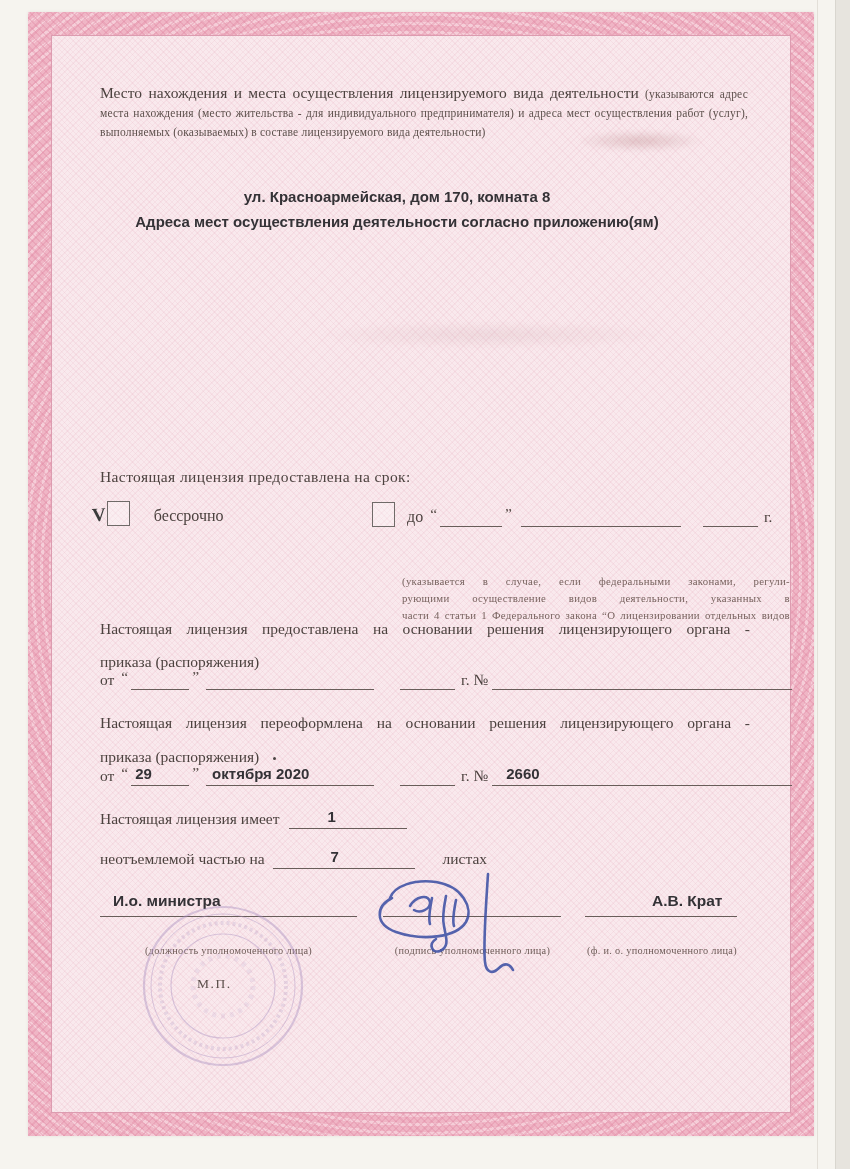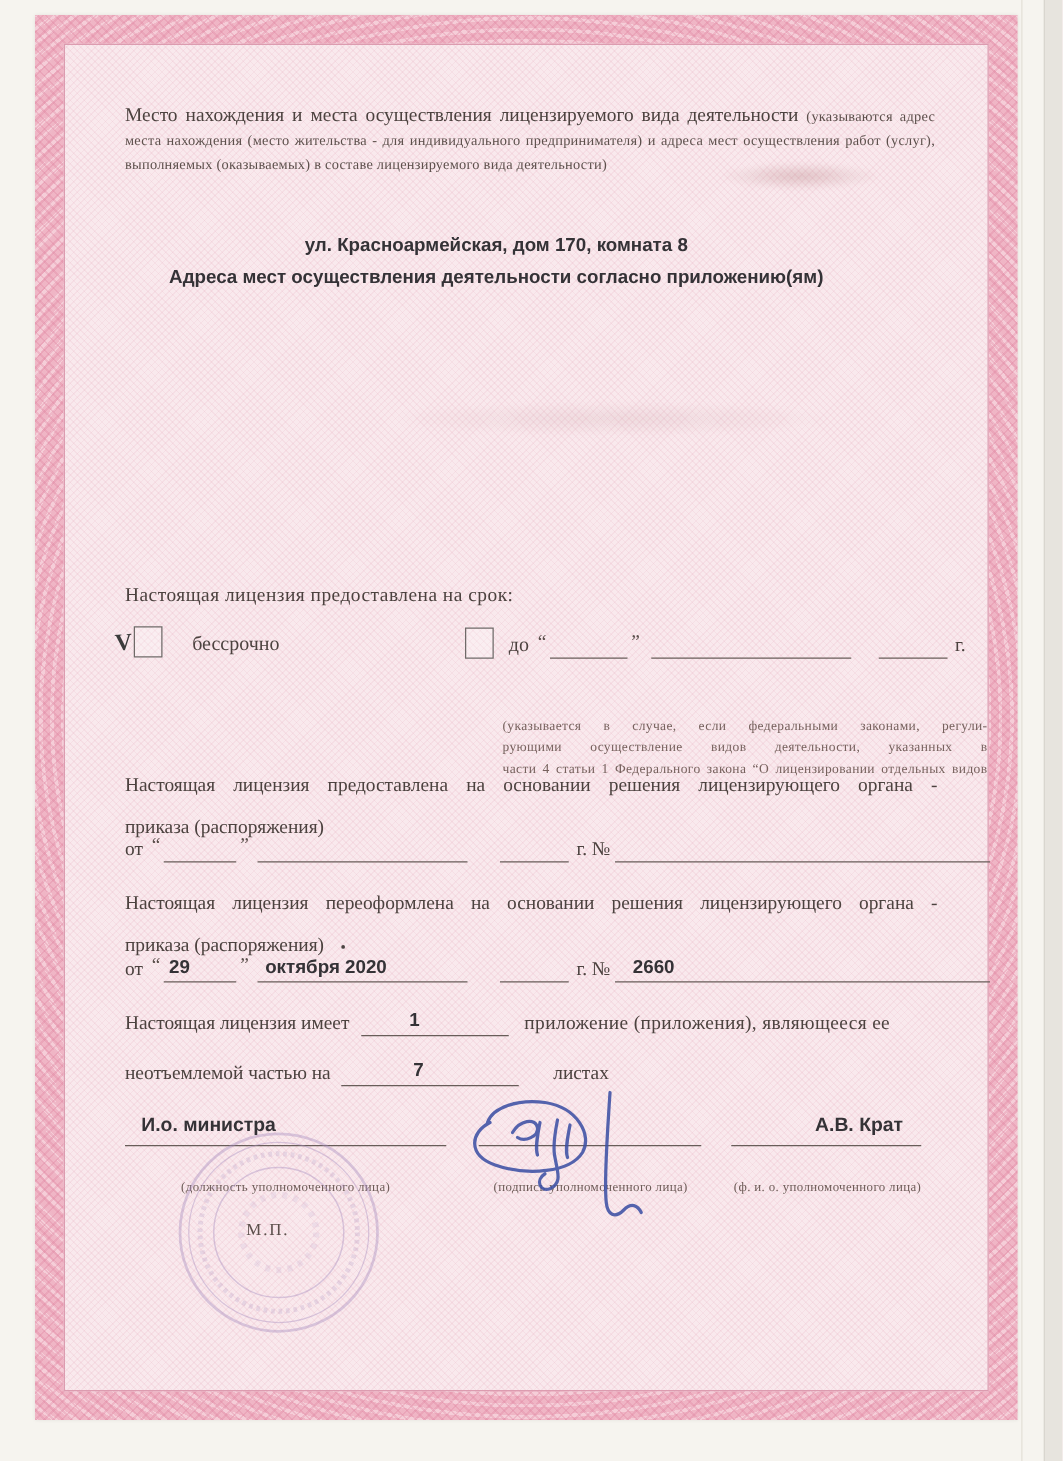--- a/index.html
+++ b/index.html
@@ -162,21 +162,20 @@
       <span class="blank" style="width:300px;">
         <span class="typed-val" style="left:14px;">2660</span>
       </span>
     </div>
 
     <div class="flexrow serif" style="left:100px;top:808px;">
       <span class="lbl">Настоящая лицензия имеет</span>
       <span class="blank" style="width:118px;margin-left:6px;">
         <span class="typed-val" style="left:38px;">1</span>
       </span>
-      <span class="lbl" style="margin-left:12px;letter-spacing:.3px;">приложение (приложения), являющееся ее</span>
     </div>
 
     <div class="flexrow serif" style="left:100px;top:848px;">
       <span class="lbl">неотъемлемой частью на</span>
       <span class="blank" style="width:142px;margin-left:4px;">
         <span class="typed-val" style="left:58px;">7</span>
       </span>
       <span class="lbl" style="margin-left:28px;">листах</span>
     </div>
 

